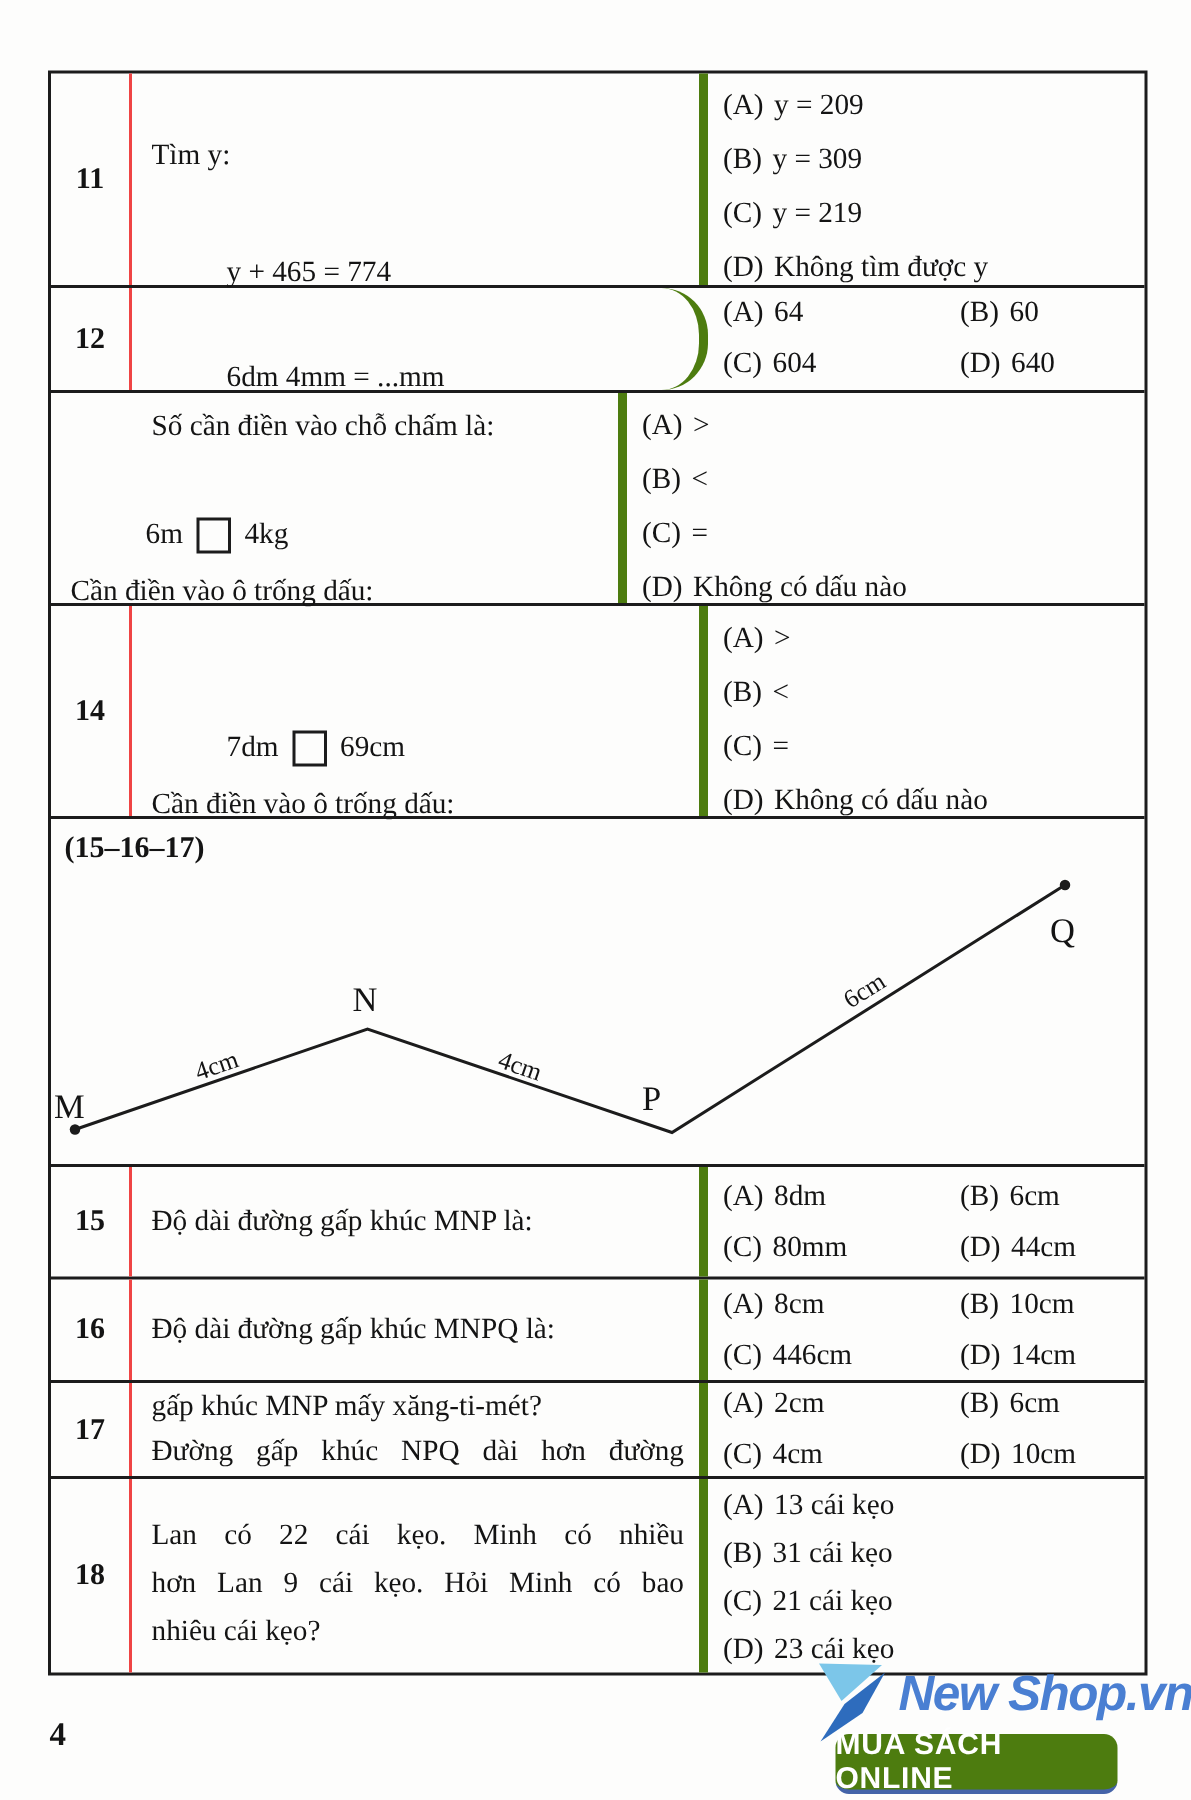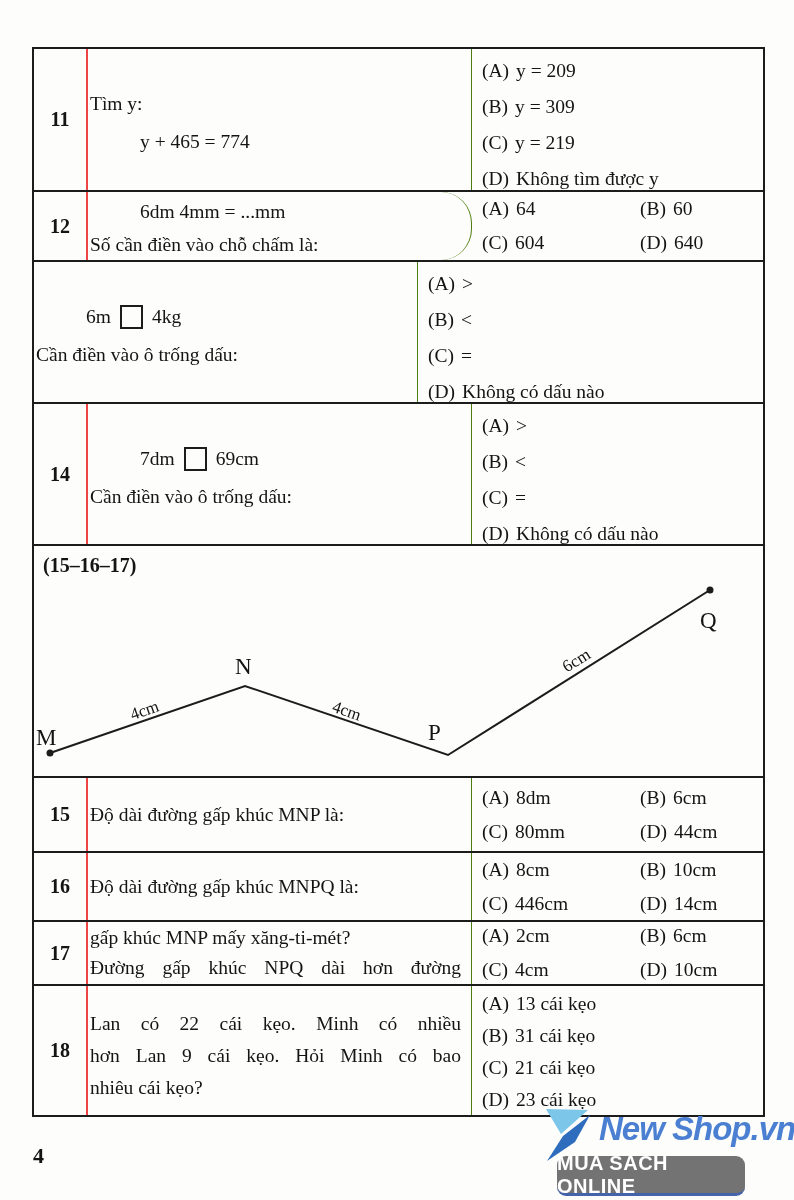--- a/index.html
+++ b/index.html
@@ -27,36 +27,36 @@
   .r15{height:75px}.r16{height:69px}.r17{height:64px}.r18{height:131px}
   .cell{box-sizing:border-box;}
   .num{
     width:54px;flex:0 0 54px;
     border-right:2px solid #ef4444;
     display:flex;align-items:center;justify-content:center;
     font-weight:bold;font-size:20px;
   }
   .quest{
     width:384px;flex:0 0 384px;
-    border-right:1px solid #4d7c0f;
-    padding-left:2px;padding-right:10px;
+    border-right:6px solid #4d7c0f;
+    padding-left:13px;padding-right:10px;
     font-size:19.5px;
   }
   .opts{flex:1 1 auto;padding-left:10px;font-size:19.5px;}
   .qline{display:flex;align-items:center;}
   
   .quest-tall{padding-top:36px;}
   .quest-tall .qline{height:38px;}
   .quest-2sm{padding-top:3px;border-radius:31px;}
   .quest-2sm .qline{height:33px;}
   .quest-center1{display:flex;flex-direction:column;justify-content:center;height:100%;}
   .quest-center1 .qline{height:30px;}
   .quest-3l{padding-top:22px;}
   .quest-3l .qline{height:32px;display:block;line-height:32px;}
-  .indent{margin-left:50px;}
+  .indent{margin-left:50px;margin-top:40px;}
   .just{text-align:justify;text-align-last:justify;display:block;line-height:32px;}
   .quest-center1 .qline.blk{display:block;line-height:30px;}
   
   .list4{padding-top:4px;}
   .list4 .opt{height:36px;display:flex;align-items:center;}
   .list4.tight{padding-top:2px;}
   .list4.tight .opt{height:32px;}
   .grid2{
     display:grid;grid-template-columns:158px 1fr;
     align-content:center;height:100%;
@@ -86,21 +86,21 @@
   .logo-text{
     position:absolute;left:54px;top:6px;
     font-family:"Liberation Sans","DejaVu Sans",sans-serif;
     font-weight:bold;font-style:italic;
     font-size:33px;letter-spacing:-1px;
     color:#4a7fd2;white-space:nowrap;
   }
   .banner-btn{
     position:absolute;left:557px;top:1156px;
     width:188px;height:40px;
-    background:#737373;
+    background:#4d7c0f;
     border-radius:9px;
     border-bottom:3px solid #44straight;
     border-bottom:3px solid #4463a8;
     box-sizing:border-box;
     display:flex;align-items:center;justify-content:center;
     font-family:"Liberation Sans","DejaVu Sans",sans-serif;
     font-weight:bold;font-size:20px;letter-spacing:.5px;
     color:#ffffff;
   }
 </style>

